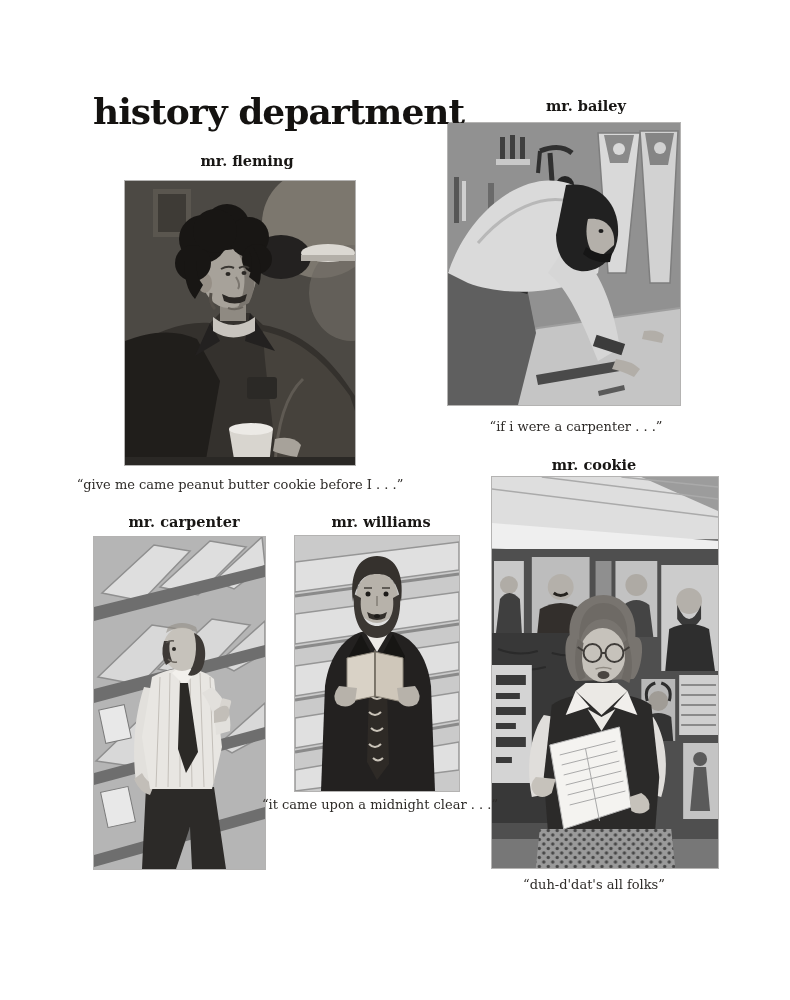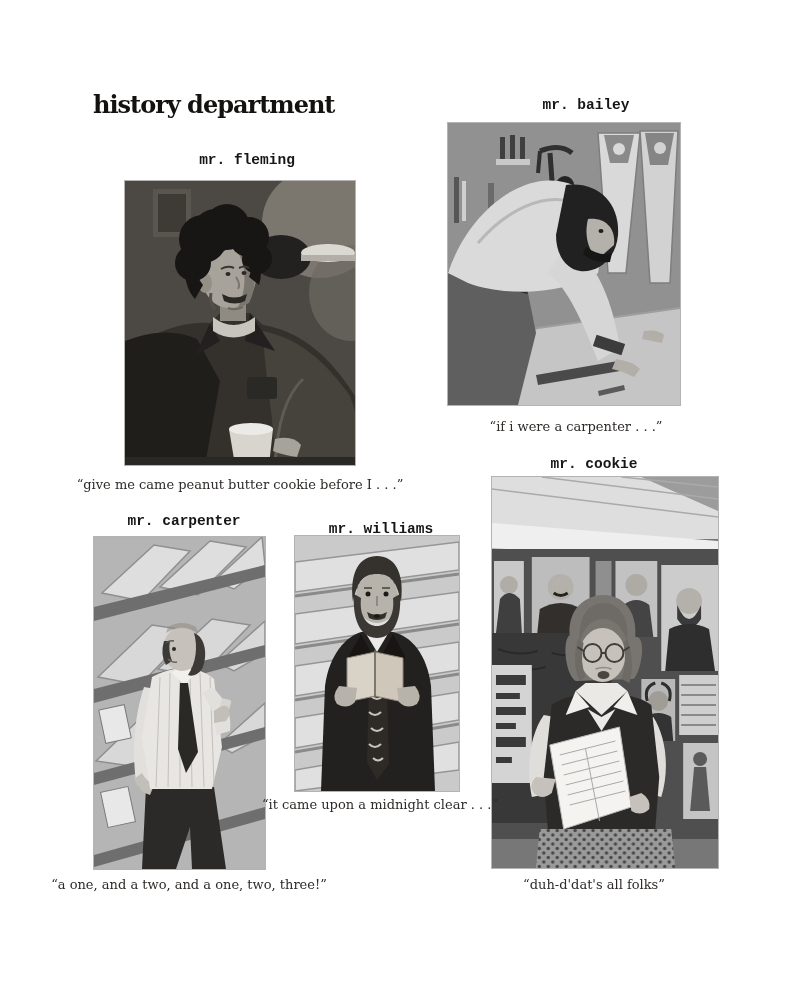--- a/index.html
+++ b/index.html
@@ -6,34 +6,33 @@
   .page{
     position:relative;
     width:790px;height:1000px;
     background:#ffffff;
     font-family:"DejaVu Serif", serif;
     overflow:hidden;
   }
   .page-title{
     position:absolute;
     left:93px;top:90px;
-    font-size:24px;
+    font-size:36px;
     font-weight:bold;
     letter-spacing:-1px;
     color:#141210;
     white-space:nowrap;
   }
   .teacher-name{
     position:absolute;
     transform:translateX(-50%);
     font-size:14.5px;
     font-weight:bold;
     color:#181614;
     white-space:nowrap;
-    font-family:Liberation Mono, monospace;
   }
   .teacher-caption{
     position:absolute;
     transform:translateX(-50%);
     font-size:13px;
     color:#2e2b28;
     white-space:nowrap;
   }
   .photo{
     position:absolute;
@@ -309,23 +308,22 @@
         <ellipse cx="88" cy="112" rx="19" ry="22" fill="#c6c2bb"></ellipse>
         <path d="M100,96 C112,100 114,120 108,132 C104,138 98,140 94,138 C102,126 104,110 100,96 Z" fill="#3d3936"></path>
         <path d="M70,104 Q66,118 72,128 L78,124 Q74,114 76,104 Z" fill="#3d3936"></path>
         <path d="M72,96 Q88,86 104,96 L102,90 Q88,82 74,90 Z" fill="#8f8a82" opacity=".55"></path>
         <ellipse cx="80" cy="112" rx="2" ry="2" fill="#2e2b28"></ellipse>
         <path d="M72,106 q4,-3 8,-2" stroke="#57534e" stroke-width="1.5" fill="none"></path>
         <path d="M74,122 q4,4 9,3" stroke="#6b665f" stroke-width="1.5" fill="none"></path>
       </g>
     </svg>
   </div>
-  <div class="teacher-caption" style="left:189px;top:877px;">“a one, and a two, and a one, two, three!”</div>
-
-  <div class="teacher-name" style="left:381px;top:513px;margin-top:8px;">mr. williams</div>
+
+  <div class="teacher-name" style="left:381px;top:513px;">mr. williams</div>
   <div class="photo" style="left:295px;top:536px;width:164px;height:255px;">
     <svg viewBox="0 0 164 255" preserveAspectRatio="none">
       <g>
         <rect width="164" height="255" fill="#cacaca"></rect>
         <g fill="#e0e0e0" stroke="#969696" stroke-width="1.5">
           <path d="M0,26 L164,6 L164,34 L0,56 Z"></path>
           <path d="M0,78 L164,56 L164,84 L0,108 Z"></path>
           <path d="M0,130 L164,106 L164,134 L0,160 Z"></path>
           <path d="M0,182 L164,156 L164,184 L0,212 Z"></path>
           <path d="M0,234 L164,206 L164,234 L0,255 Z"></path>

